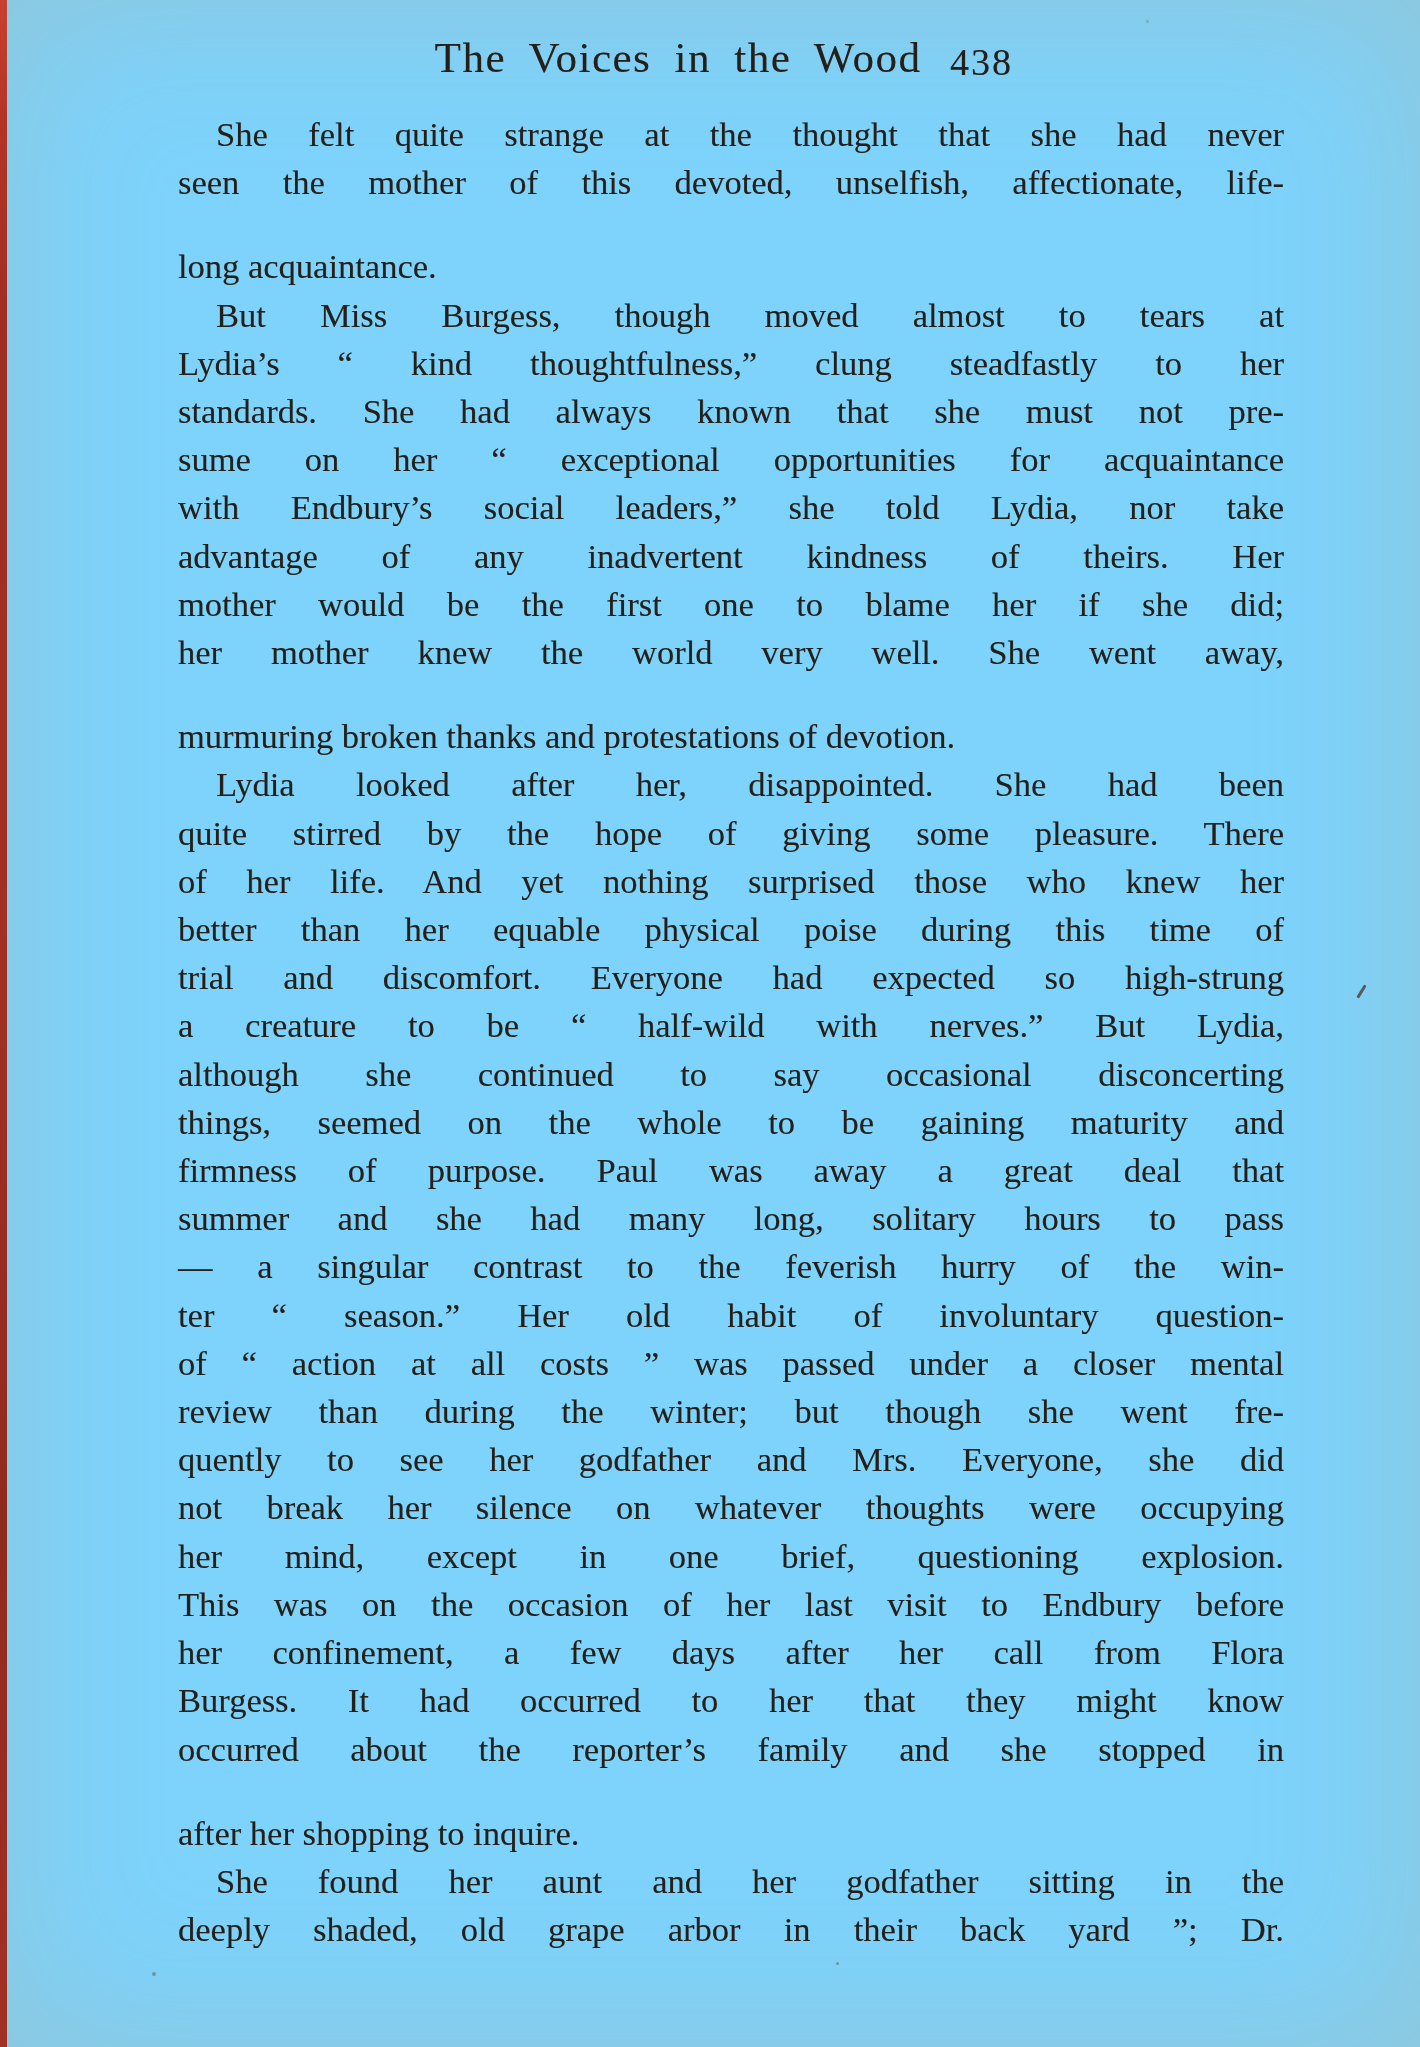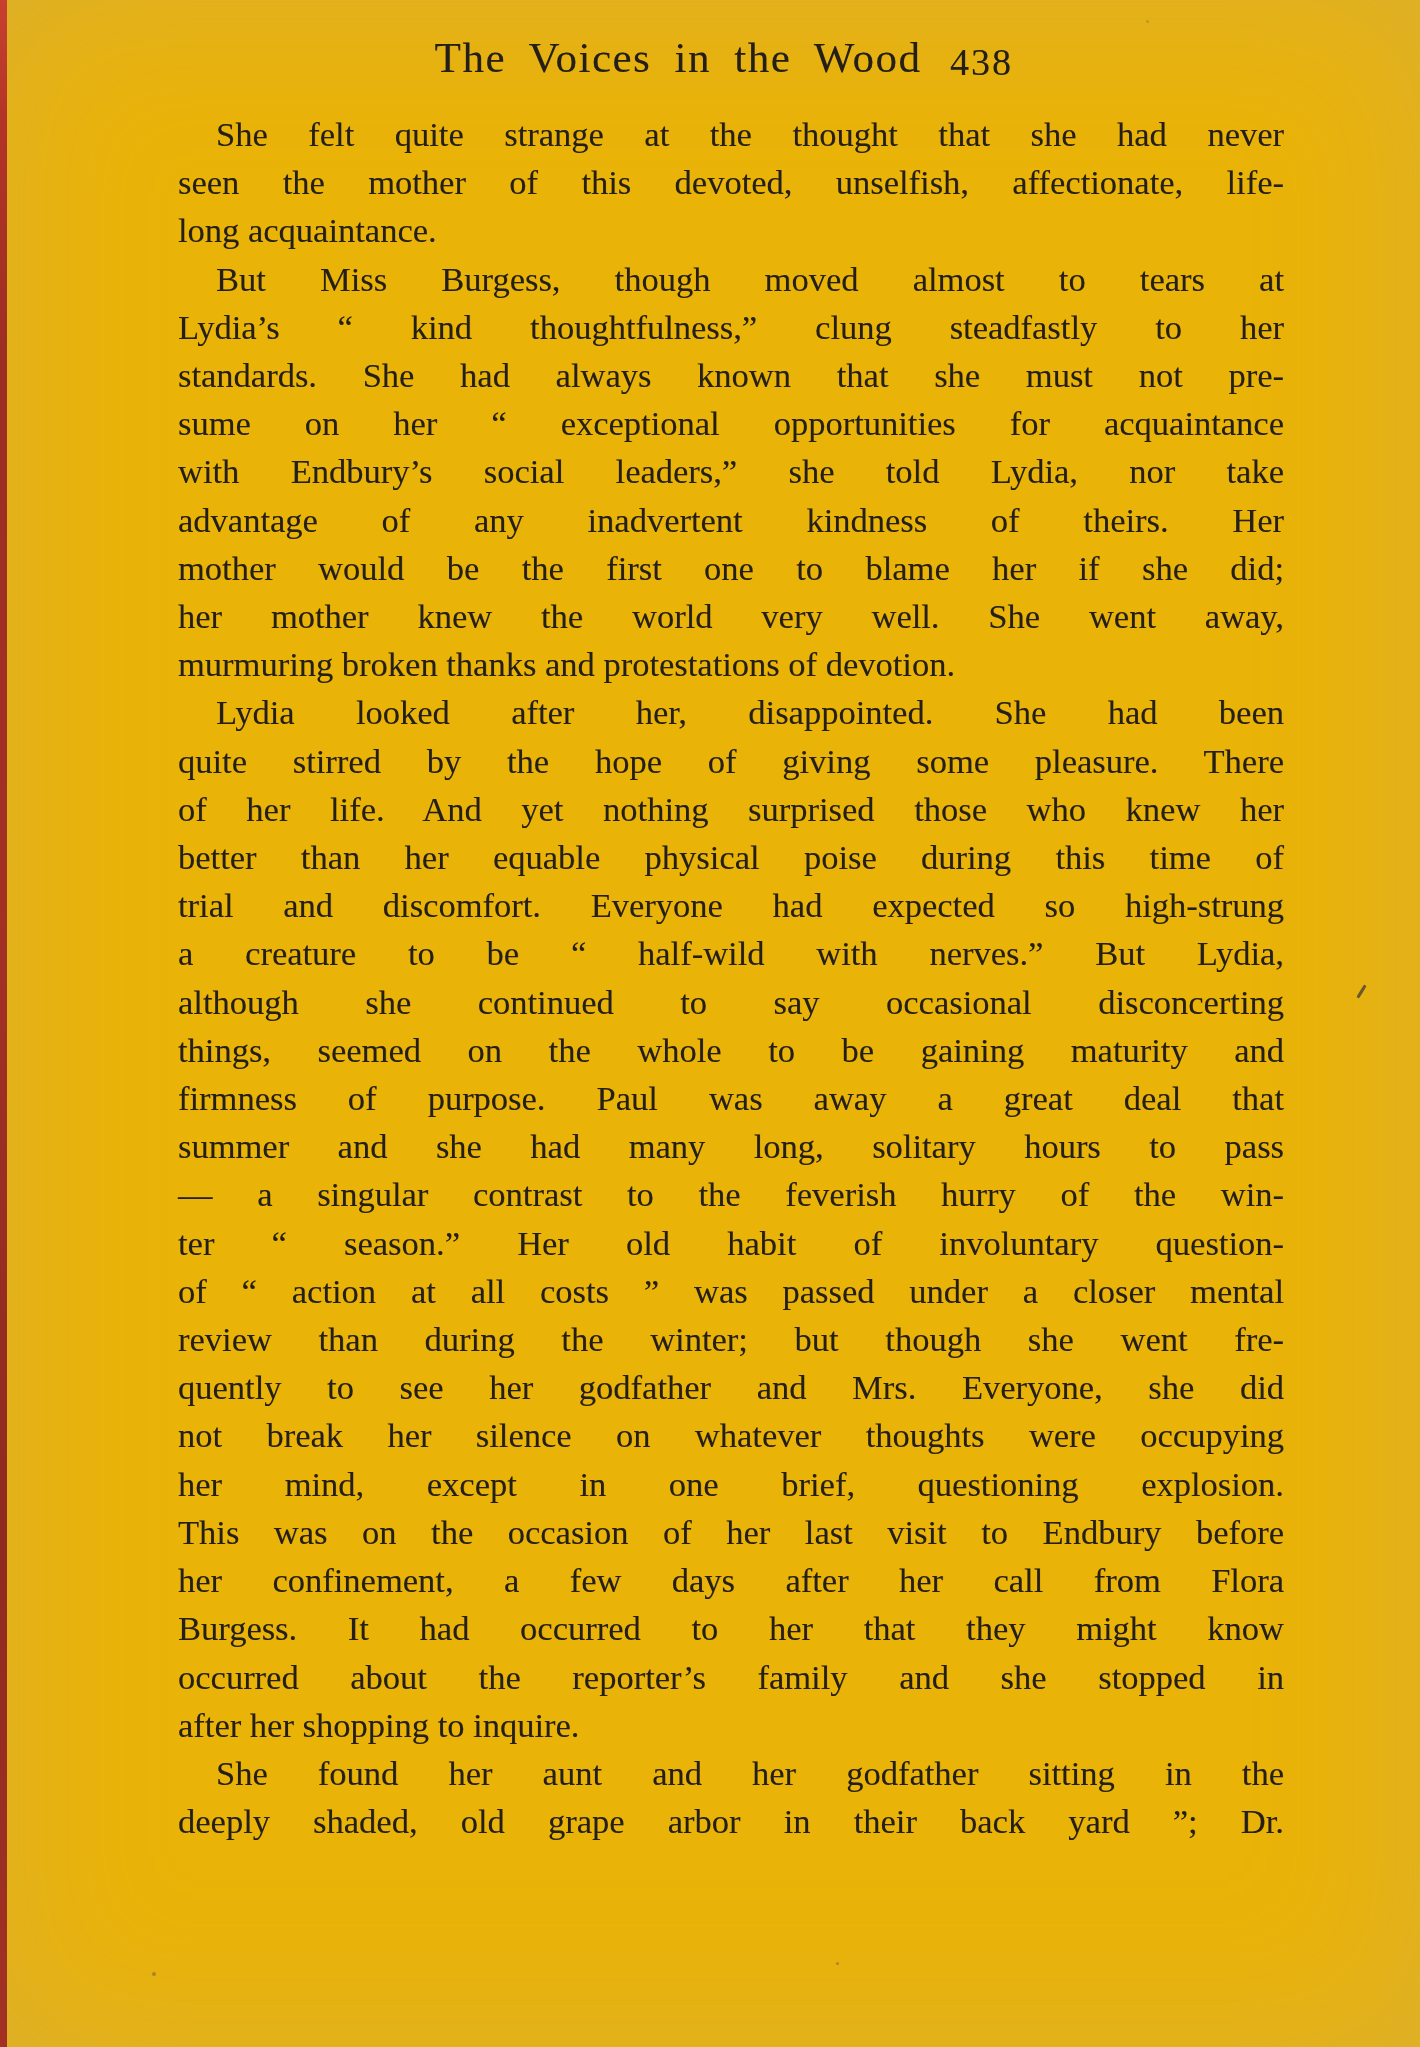--- a/index.html
+++ b/index.html
@@ -4,21 +4,21 @@
 <style>
   html, body {
     margin: 0;
     padding: 0;
     background: #efece3;
   }
   .book-page {
     position: relative;
     width: 1420px;
     height: 2047px;
-    background: #eab308;
+    background: #7dd3fc;
     box-shadow: inset 0 0 160px rgba(186,168,136,0.32);
     overflow: hidden;
     font-family: "Liberation Serif", "DejaVu Serif", serif;
     color: #241f19;
   }
   
   .edge-strip {
     position: absolute;
     left: 0; top: 0;
     width: 7px; height: 100%;
@@ -57,21 +57,21 @@
   }
   .line {
     font-size: 34.5px;
     line-height: 48.2px;
     text-align: justify;
     text-align-last: justify;
     white-space: normal;
     text-shadow: 0.3px 0.3px 0.5px rgba(40,30,20,0.3);
   }
   .line.ind { text-indent: 38px; }
-  .line.end { text-align-last: left; }
+  .line.end { text-align-last: left; margin-top: 36px; }
   
   .scan-mark {
     position: absolute;
     left: 1360px; top: 984px;
     width: 3px; height: 15px;
     background: #4a4036;
     border-radius: 2px;
     transform: rotate(32deg);
     opacity: 0.8;
   }

